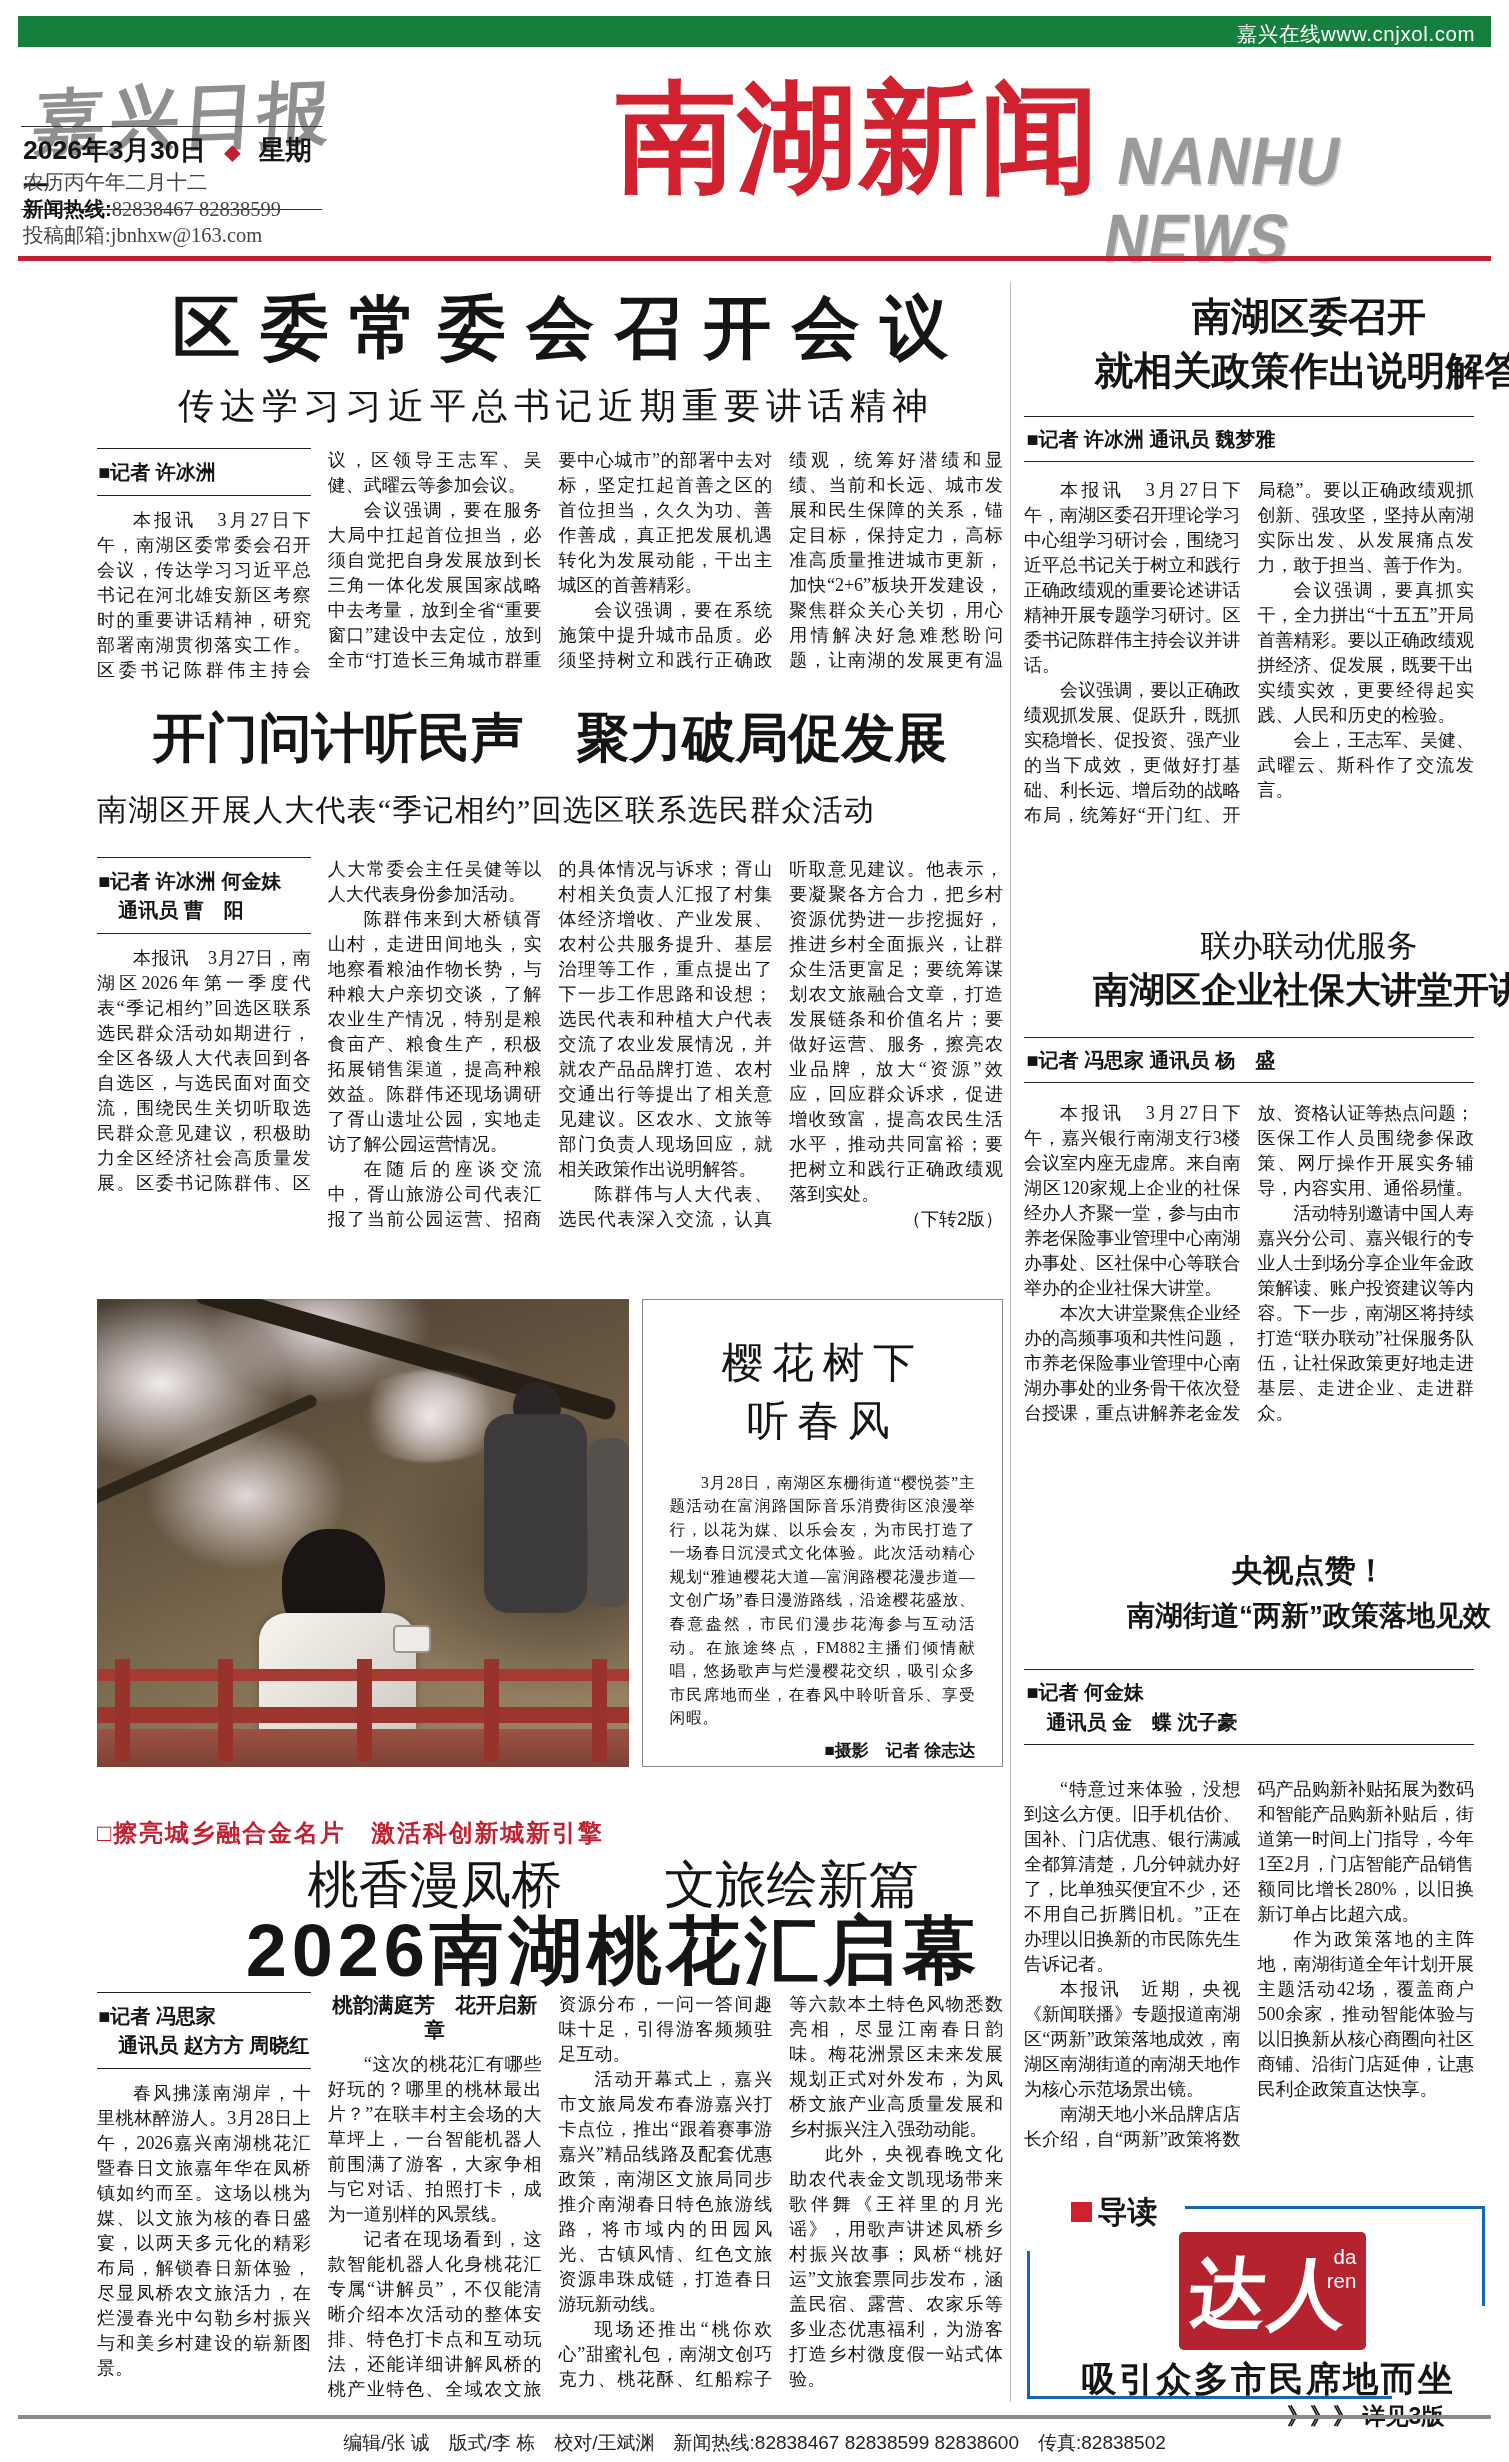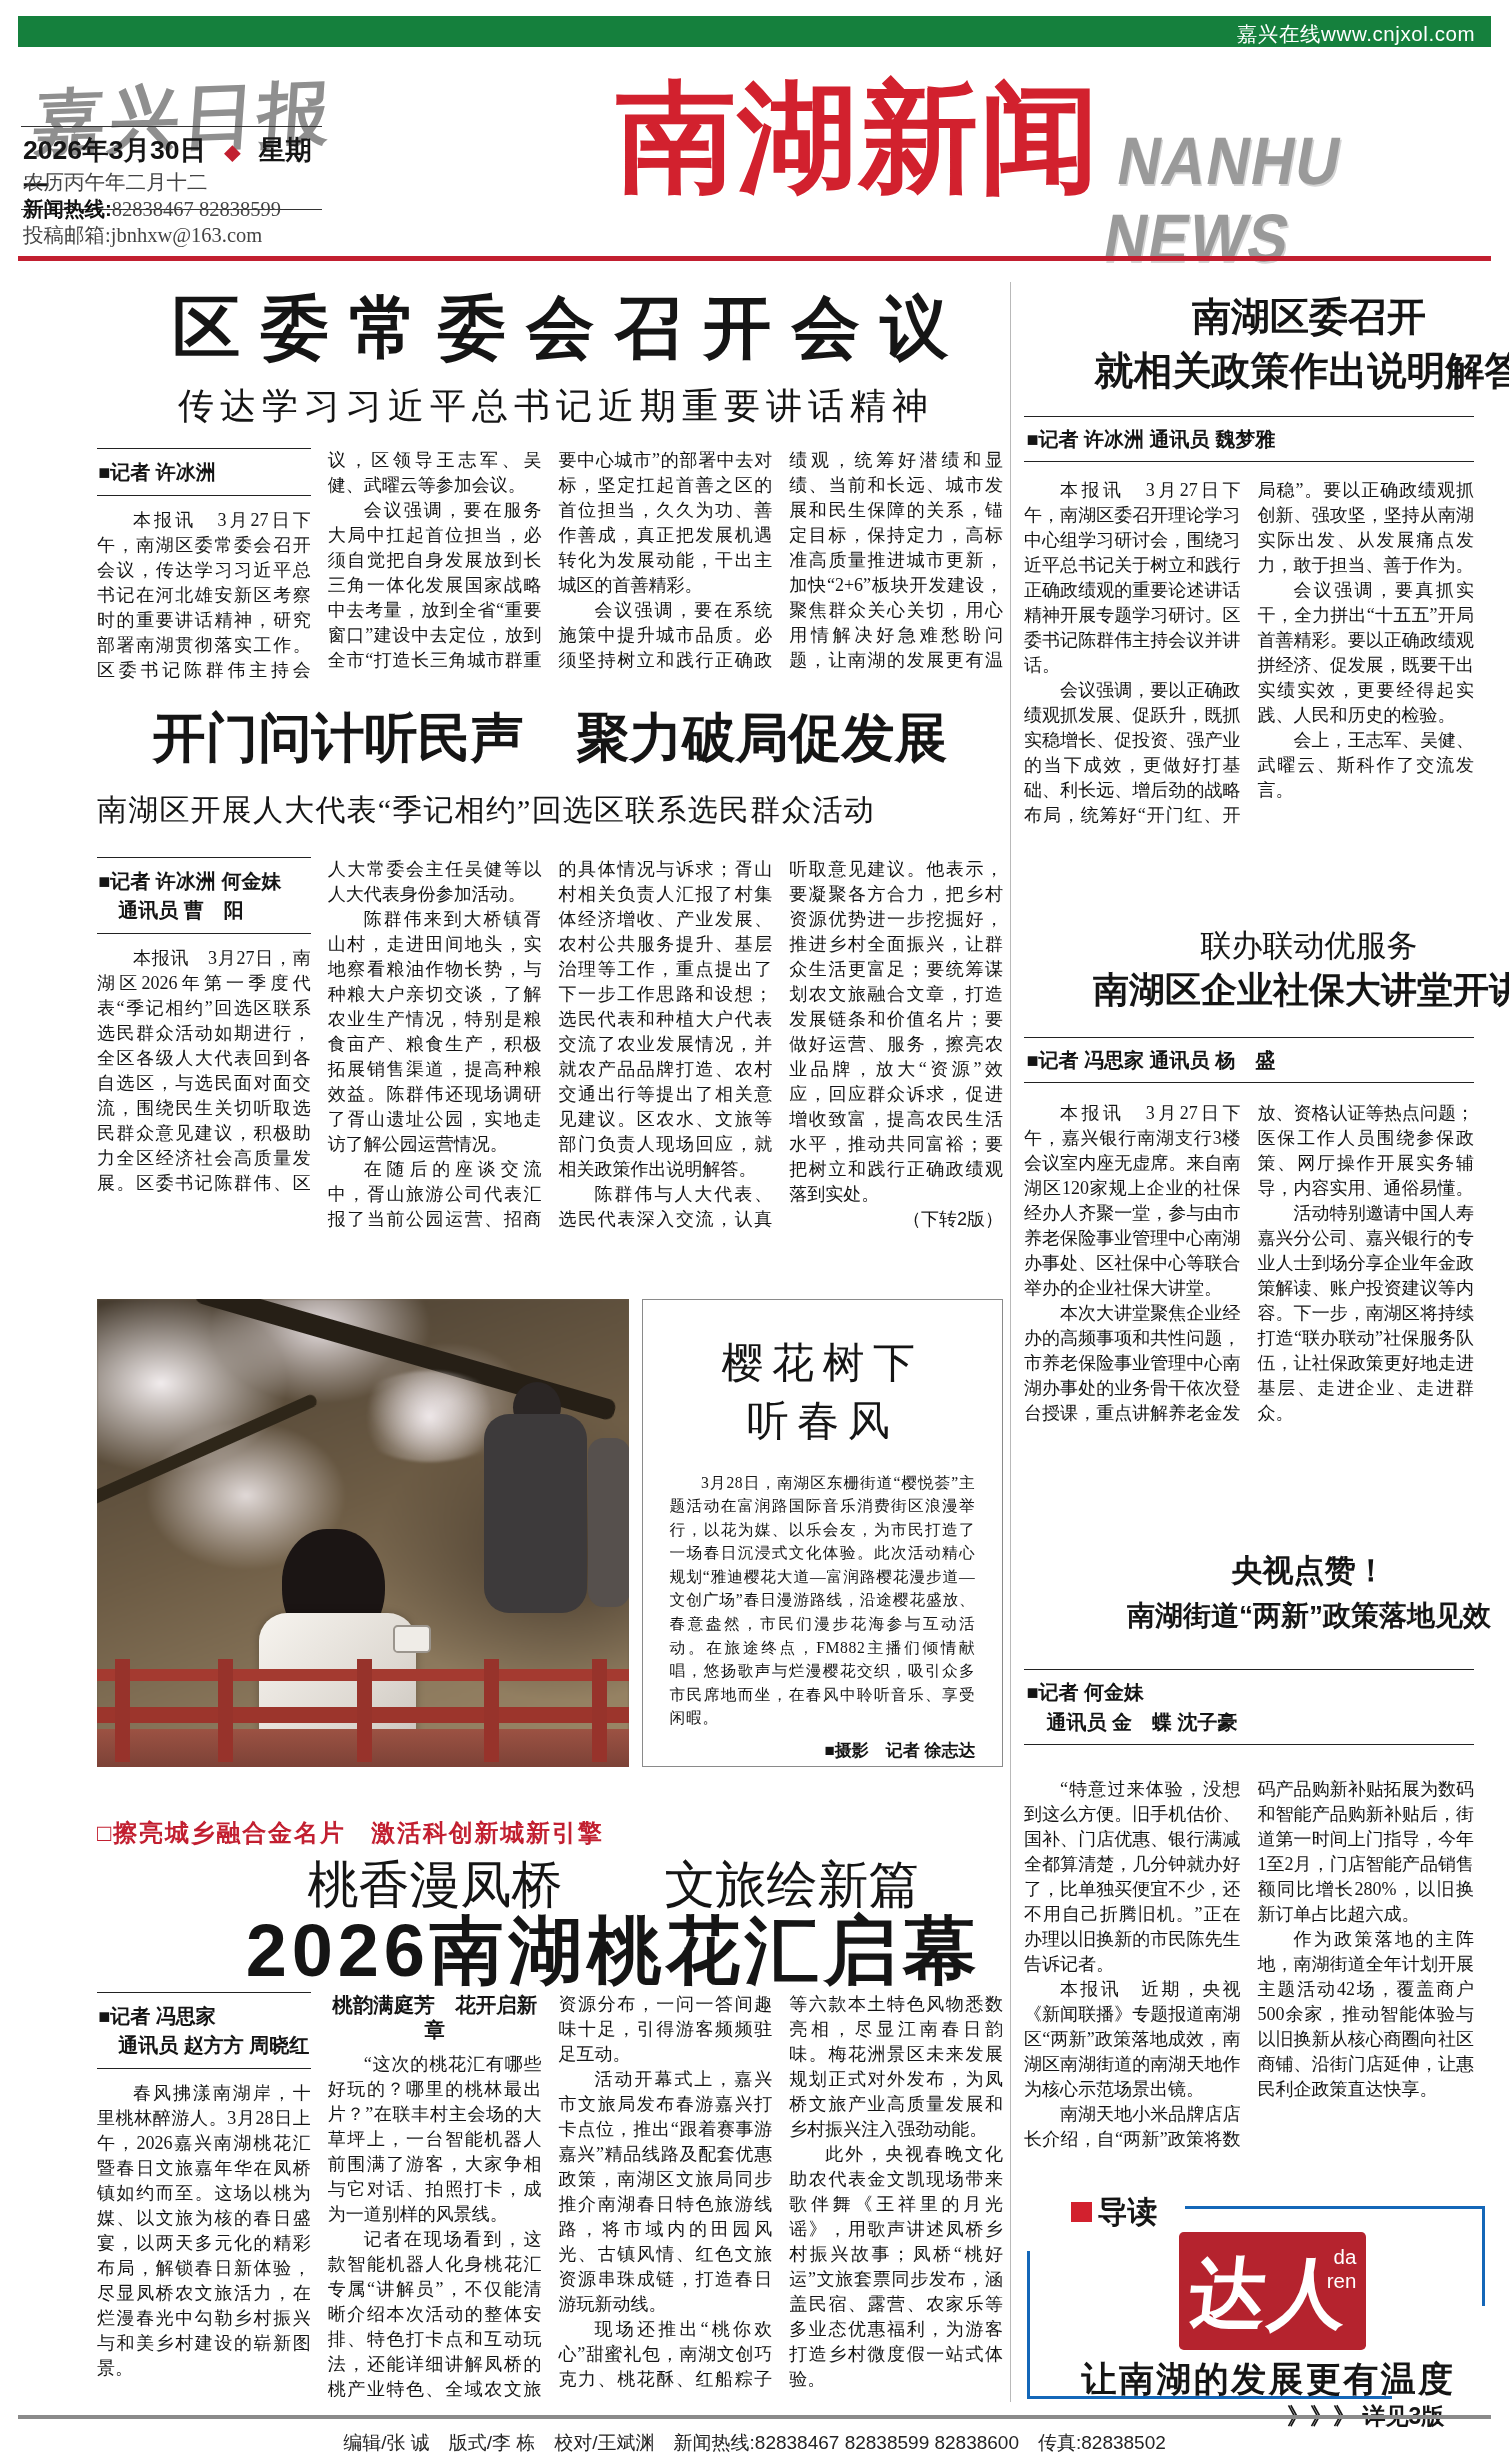--- a/index.html
+++ b/index.html
@@ -294,21 +294,21 @@
     </div>
     <div class="g-l1"></div>
     <div class="g-l2"></div>
     <div class="g-badge">
       <span class="cn">达人</span>
       <span class="en">
         <div>da</div>
         <div>ren</div>
       </span>
     </div>
-    <div class="g-title">让南湖的发展更有温度</div>
+    <div class="g-title">吸引众多市民席地而坐</div>
     <div class="g-more">》》》 详见3版</div>
   </div>
 
   <div class="f-rule"></div>
   <div class="f-txt">编辑/张 诚　版式/李 栋　校对/王斌渊　新闻热线:82838467 82838599 82838600　传真:82838502</div>
 
 </div>
 
 
 </body></html>

